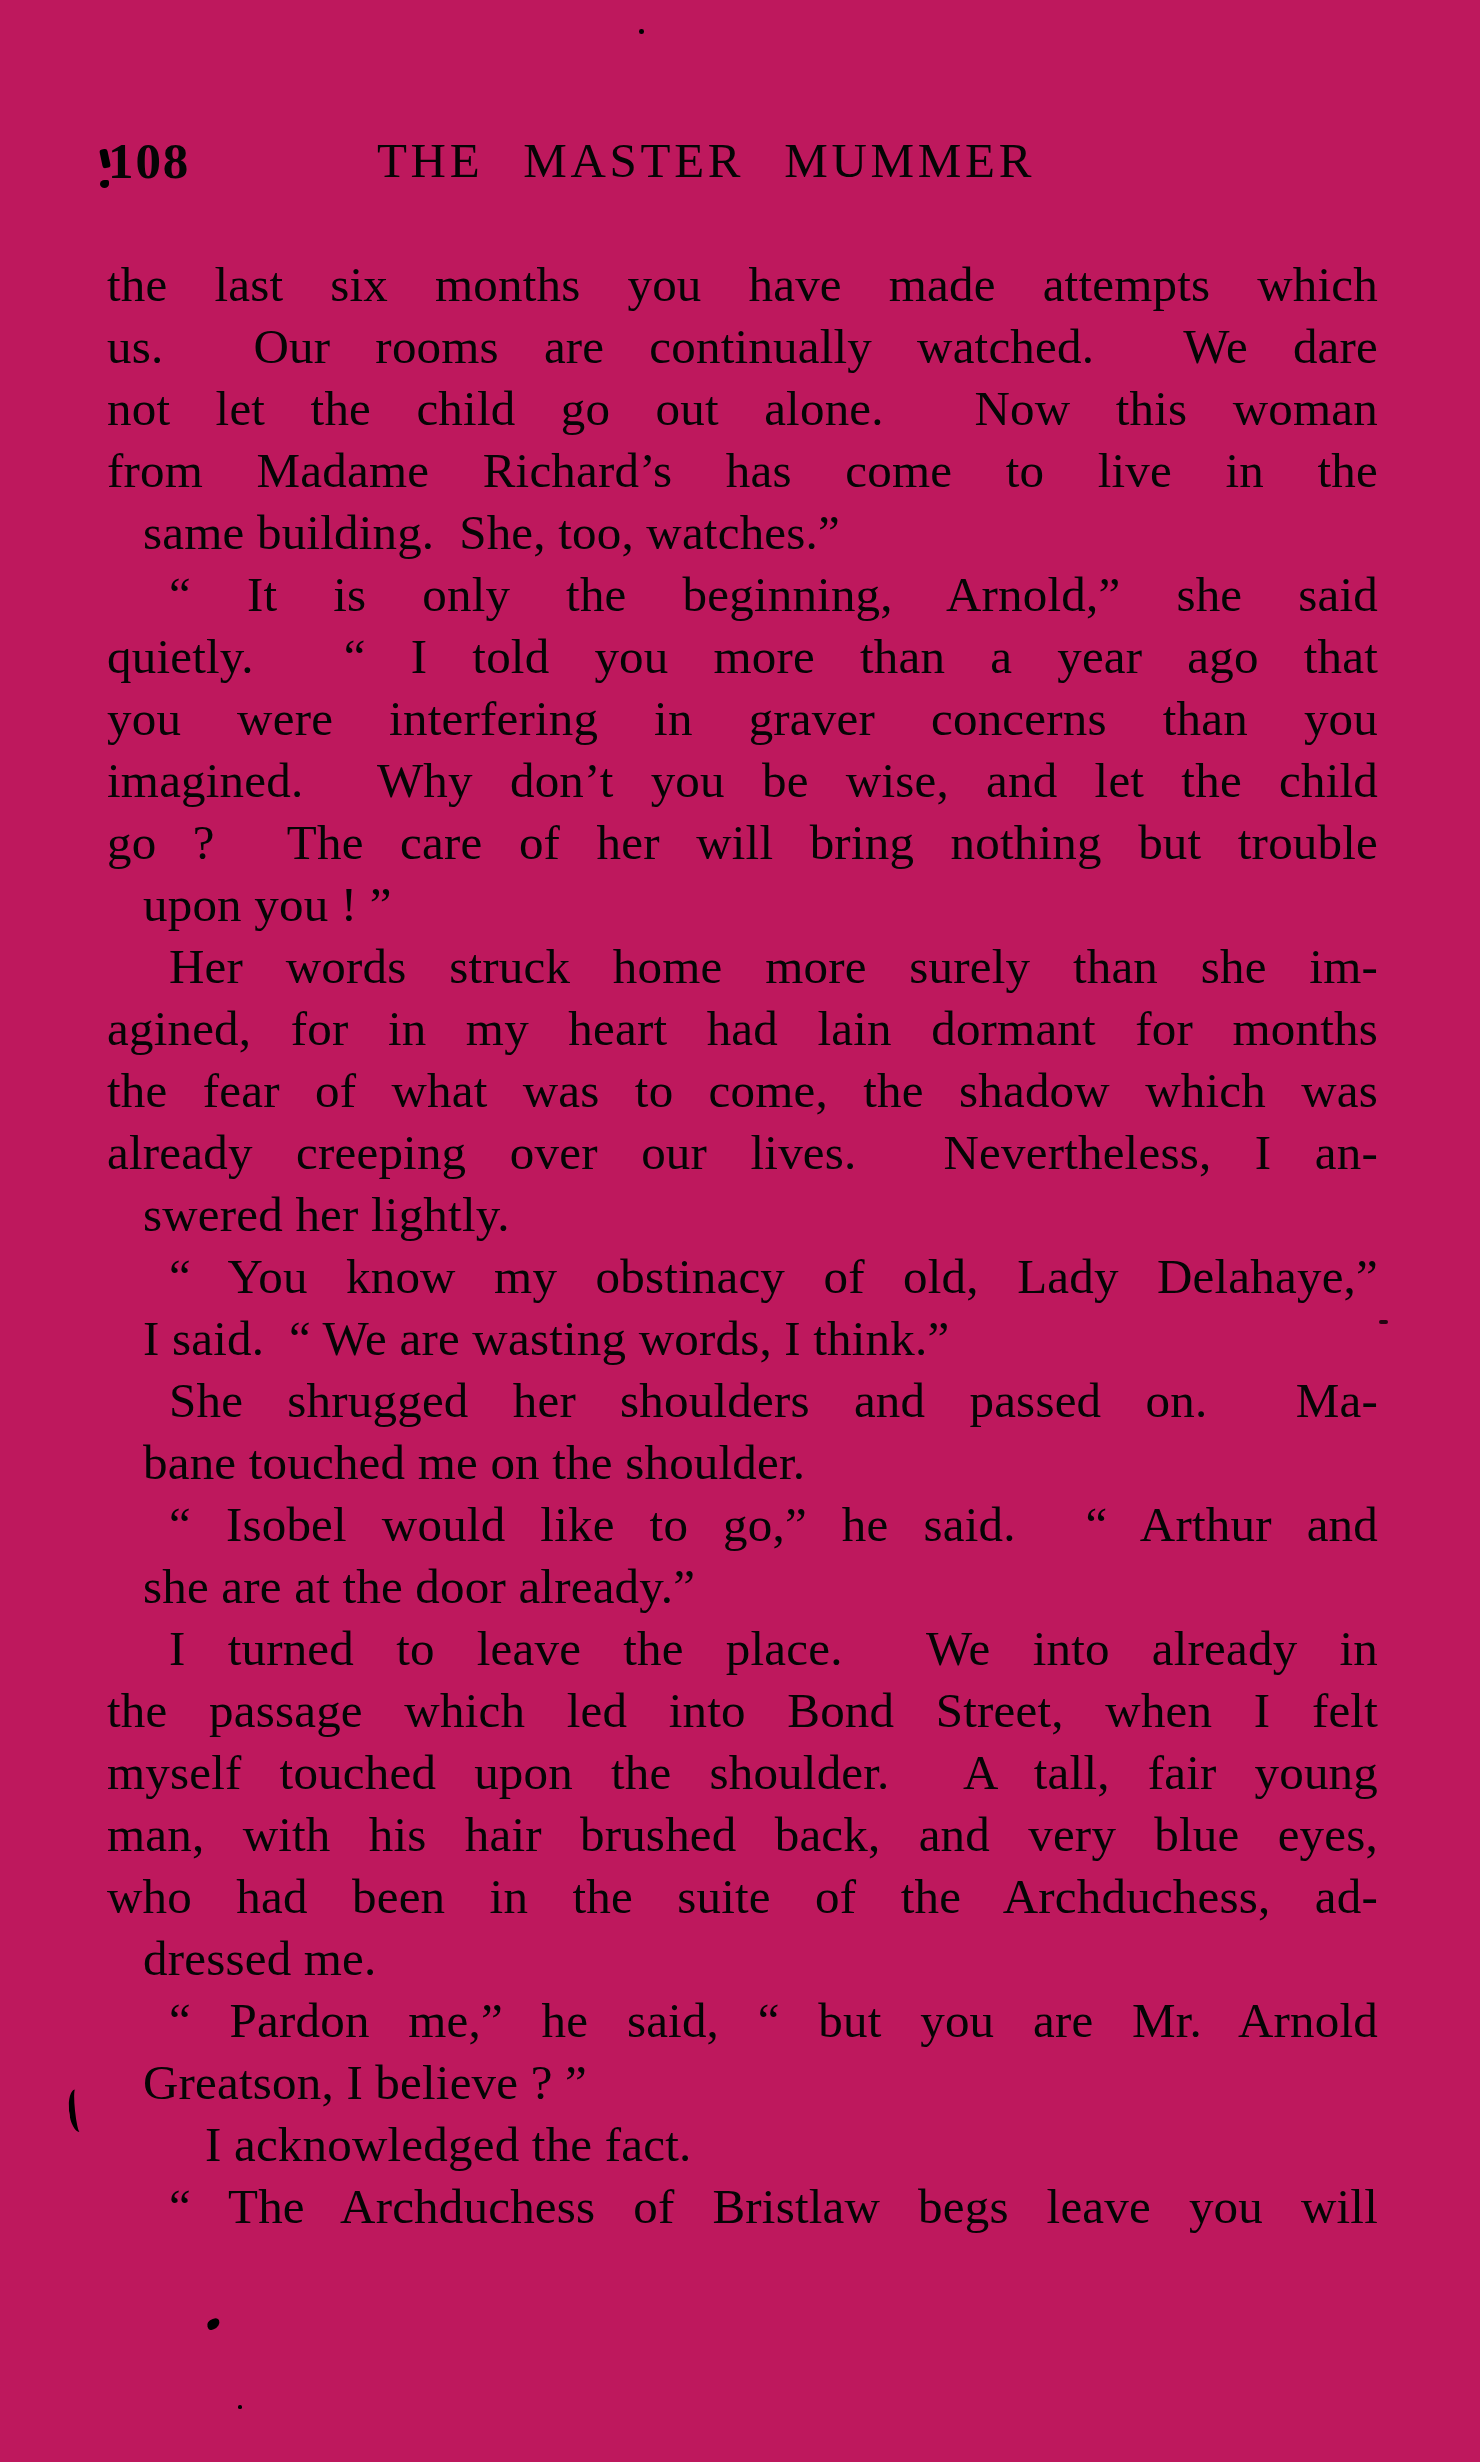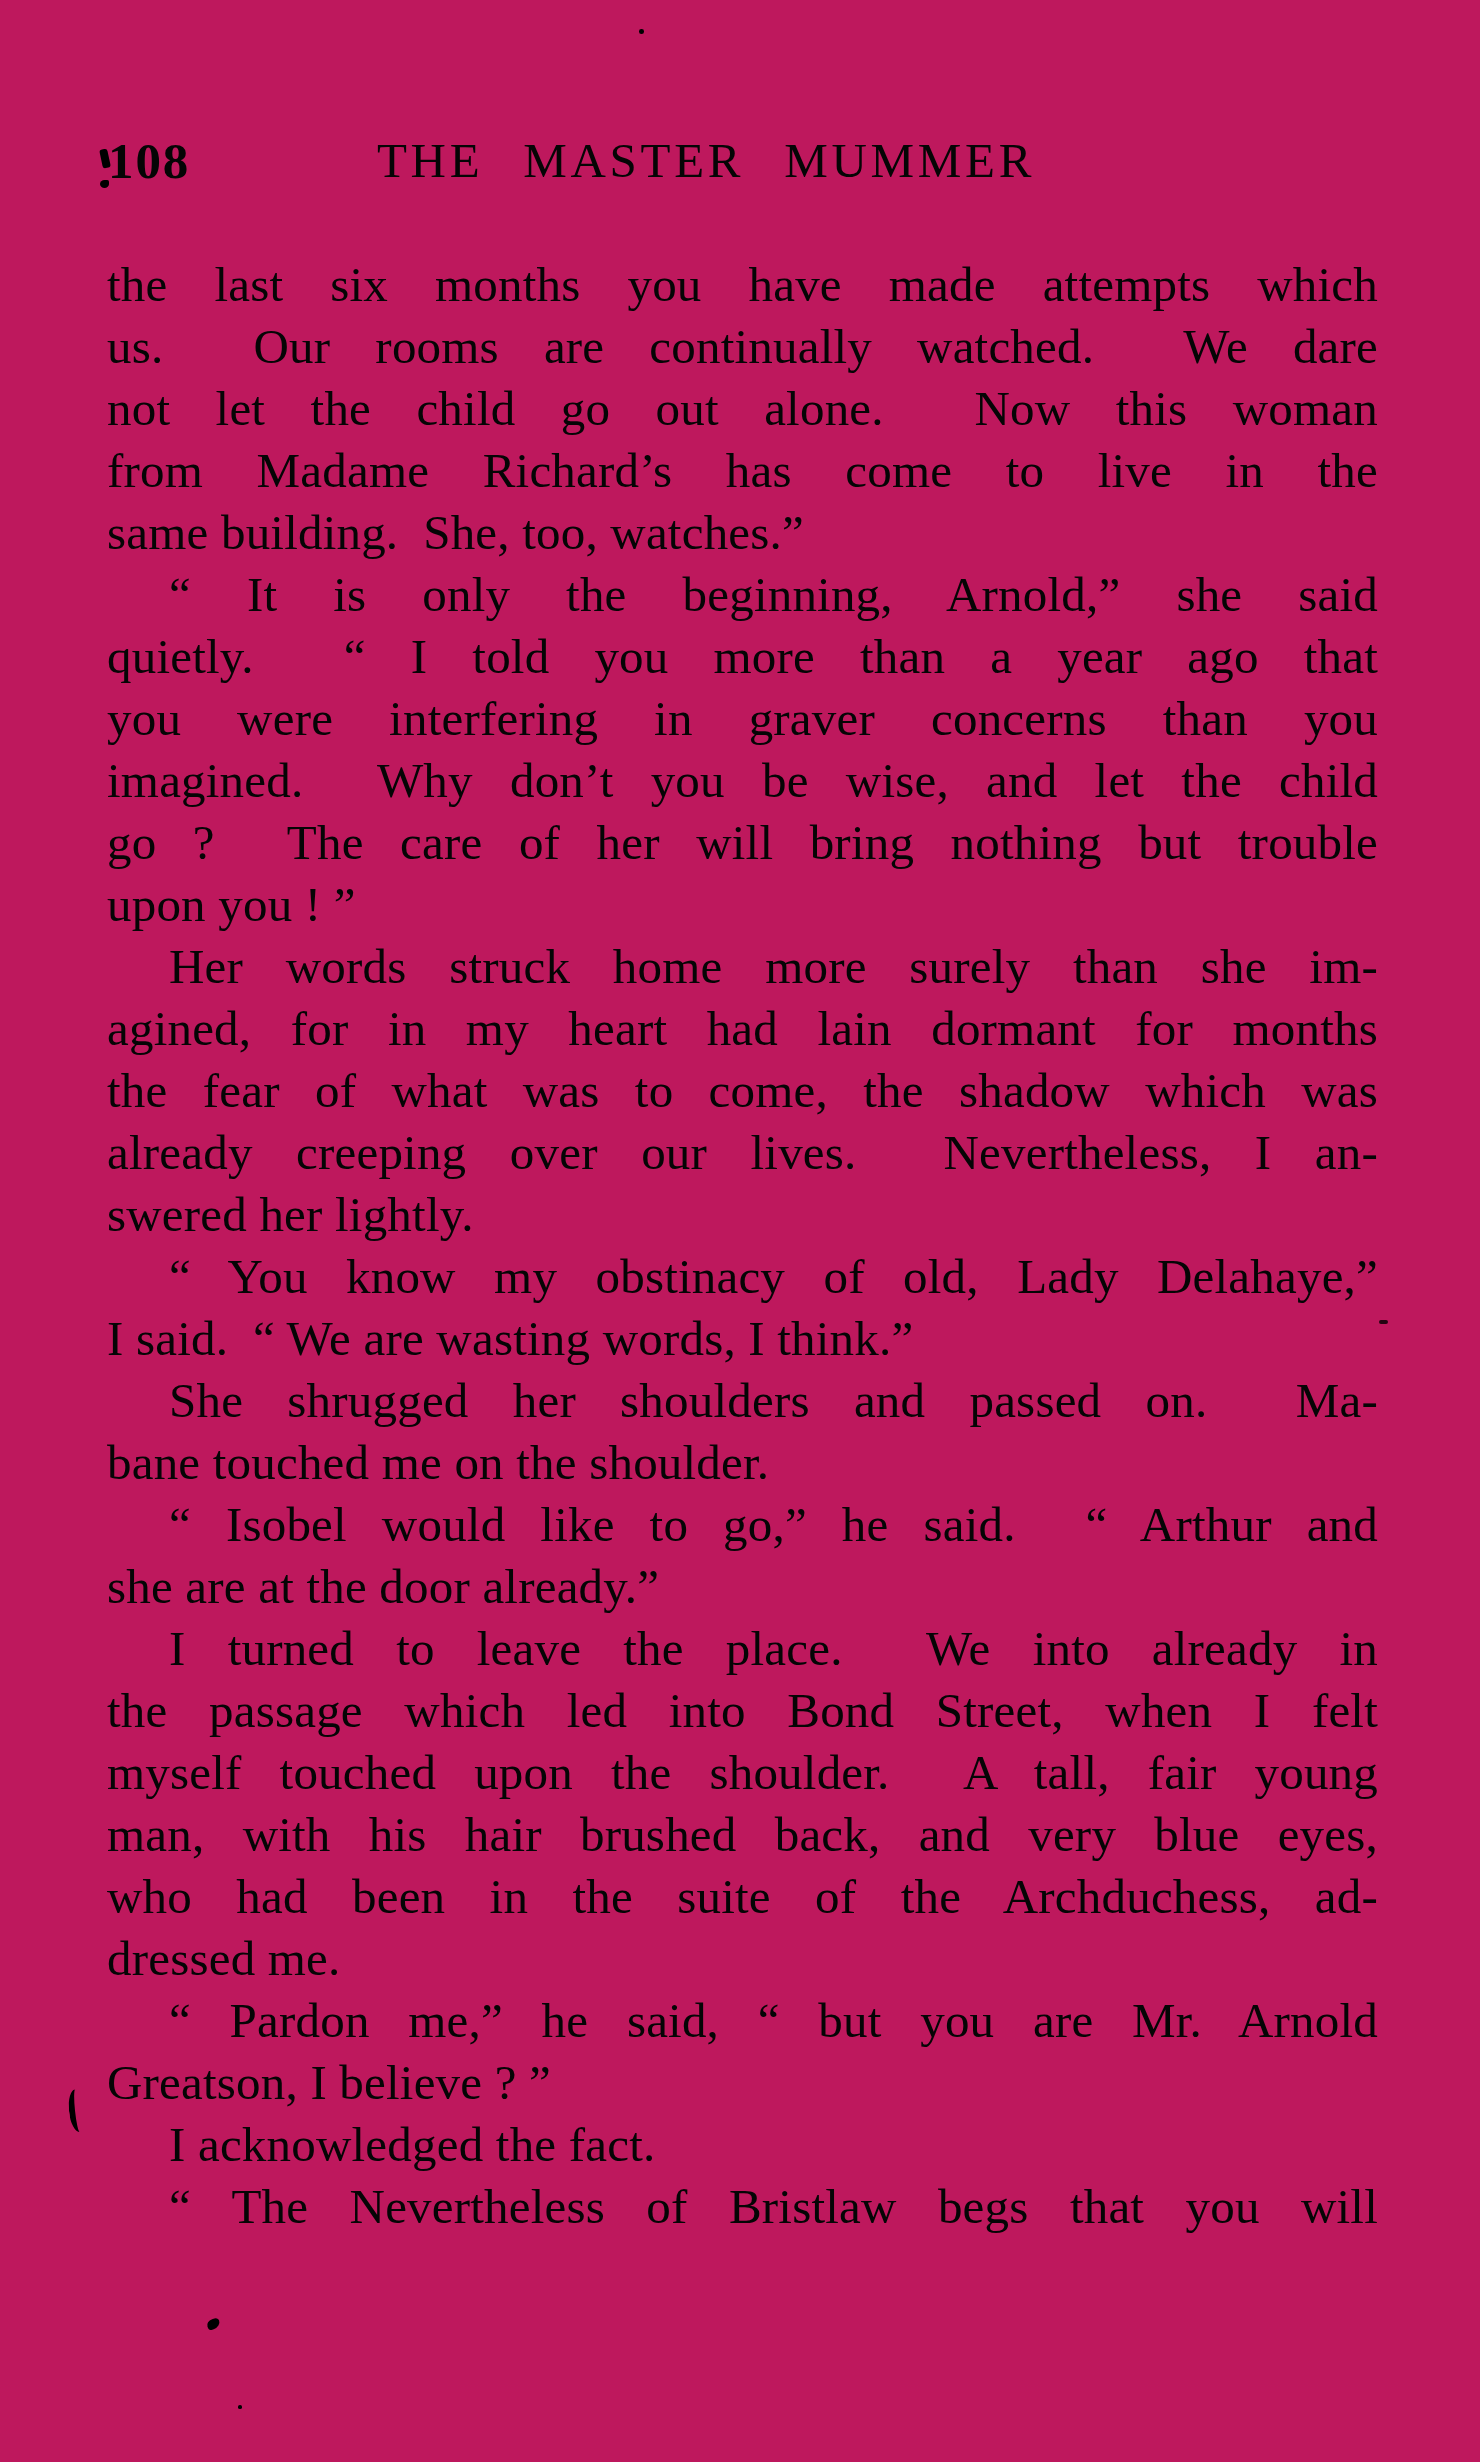--- a/index.html
+++ b/index.html
@@ -52,20 +52,21 @@
     white-space: pre-wrap;
     letter-spacing: 0.2px;
   }
   .line.full {
     text-align: justify;
     text-align-last: justify;
   }
   .line.short {
     text-align: left;
     text-align-last: left;
+    margin-left: 36px;
   }
   .line.indent {
     padding-left: 62px;
   }
   
   .artifact {
     position: absolute;
     background: #000;
   }
   .a-top-dot        { left: 639px; top: 29px;  width: 4.7px;  height: 4.7px;  border-radius: 50%; }
@@ -109,21 +110,21 @@
     <div class="line short">she are at the door already.”</div>
     <div class="line full indent">I turned to leave the place.  We into already in</div>
     <div class="line full">the passage which led into Bond Street, when I felt</div>
     <div class="line full">myself touched upon the shoulder.  A tall, fair young</div>
     <div class="line full">man, with his hair brushed back, and very blue eyes,</div>
     <div class="line full">who had been in the suite of the Archduchess, ad-</div>
     <div class="line short">dressed me.</div>
     <div class="line full indent">“ Pardon me,” he said, “ but you are Mr. Arnold</div>
     <div class="line short">Greatson, I believe ? ”</div>
     <div class="line short indent">I acknowledged the fact.</div>
-    <div class="line full indent">“ The Nevertheless of Bristlaw begs that you will</div>
+    <div class="line full indent">“ The Archduchess of Bristlaw begs leave you will</div>
   </div>
 
   <div class="artifact a-top-dot"></div>
   <div class="artifact a-pagenum-mark"></div>
   <div class="artifact a-pagenum-mark2"></div>
   <div class="artifact a-delahaye-dash"></div>
   <div class="artifact a-greatson-mark"></div>
   <div class="artifact a-bottom-tick"></div>
   <div class="artifact a-bottom-dot"></div>
 

